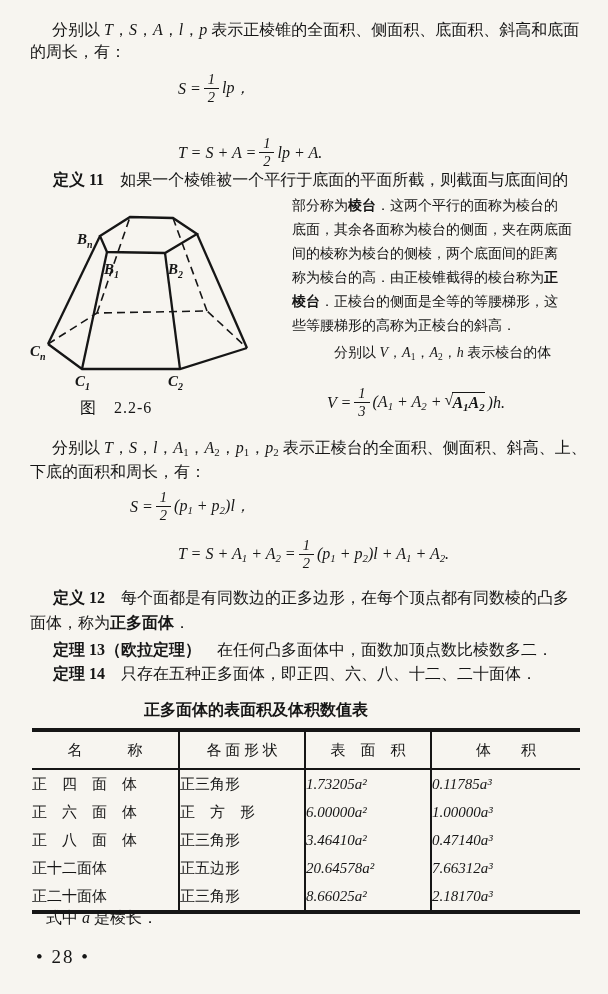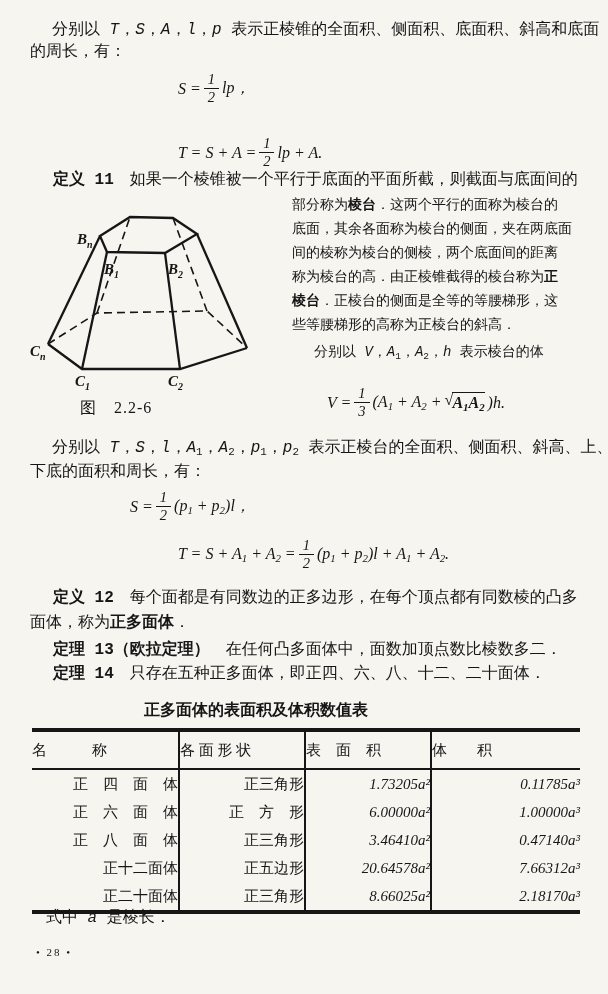--- a/index.html
+++ b/index.html
@@ -3,46 +3,46 @@
 <meta charset="utf-8">
 <style>
   html,body{margin:0;padding:0;}
   body{background:#e8e6e0;}
   .page{
     position:relative;width:608px;height:994px;margin:0 auto;
     background:#f7f5f0;color:#161616;
     font-family:"Liberation Serif","DejaVu Serif",serif;
     overflow:hidden;
   }
-  .tline{position:absolute;white-space:nowrap;font-size:16px;line-height:1.25;font-family:Liberation Mono, monospace;}
+  .tline{position:absolute;white-space:nowrap;font-size:16px;line-height:1.25;}
   .rc{font-size:14px;}
   .b{font-weight:700;}
   .i{font-style:italic;}
   .ss{font-size:68%;vertical-align:-3px;}
   .formula{
     position:absolute;display:flex;align-items:center;gap:3px;
     font-size:16px;font-style:italic;white-space:nowrap;
   }
   .frac{display:inline-flex;flex-direction:column;align-items:center;
         font-size:14.5px;line-height:1.05;}
   .frac .num{border-bottom:1.5px solid currentColor;padding:0 4px 1px;}
   .frac .den{padding-top:1px;}
   .sqrt{display:inline-flex;align-items:flex-start;}
   .sqrt .rad{font-style:normal;margin-right:-1px;transform:translateY(-1px);}
   .sqrt .under{border-top:1.6px solid currentColor;padding-top:1px;font-weight:bold;}
   .fig-caption{position:absolute;font-size:16px;letter-spacing:1px;text-align:center;}
   .table-title{position:absolute;font-weight:700;font-size:16px;text-align:center;}
   .tablewrap{position:absolute;left:32px;top:728px;width:548px;}
   table.datatable{border-collapse:collapse;width:100%;
     border-top:4px solid #161616;border-bottom:4px solid #161616;font-size:15px;}
-  table.datatable th{font-weight:400;padding:9px 0 8px;border-bottom:2px solid #161616;text-align:left;}
+  table.datatable th{font-weight:400;padding:9px 0 8px;border-bottom:2px solid #161616;text-align:center;}
   table.datatable th:not(:last-child),table.datatable td:not(:last-child){border-right:2px solid #161616;}
-  table.datatable td{text-align:right;padding:5px 0 4px;}
+  table.datatable td{text-align:left;padding:5px 0 4px;}
   table.datatable td:nth-child(3),table.datatable td:nth-child(4){font-style:italic;}
-  .pagenum{position:absolute;font-size:11px;letter-spacing:2px;}
+  .pagenum{position:absolute;font-size:19px;letter-spacing:2px;}
   svg text{font-family:"Liberation Serif","DejaVu Serif",serif;font-style:italic;font-weight:700;fill:#161616;}
 </style>
 </head>
 <body>
 
 <div class="page">
 
   <div class="tline" style="left:52px;top:20px"><span>分别以 </span><span class="i">T</span><span>，</span><span class="i">S</span><span>，</span><span class="i">A</span><span>，</span><span class="i">l</span><span>，</span><span class="i">p</span><span> 表示正棱锥的全面积、侧面积、底面积、斜高和底面</span></div>
   <div class="tline" style="left:30px;top:42px">的周长，有：</div>
 
@@ -90,21 +90,21 @@
     <text x="148" y="190" font-size="15"><tspan>C</tspan><tspan font-size="10" dy="4">2</tspan></text>
   </svg>
   <div class="fig-caption" style="left:80px;top:398px">图　2.2-6</div>
 
   <div class="tline rc" style="left:292px;top:197px"><span>部分称为</span><span class="b">棱台</span><span>．这两个平行的面称为棱台的</span></div>
   <div class="tline rc" style="left:292px;top:221px"><span>底面，其余各面称为棱台的侧面，夹在两底面</span></div>
   <div class="tline rc" style="left:292px;top:269px"><span>称为棱台的高．由正棱锥截得的棱台称为</span><span class="b">正</span></div>
   <div class="tline rc" style="left:292px;top:245px"><span>间的棱称为棱台的侧棱，两个底面间的距离</span></div>
   <div class="tline rc" style="left:292px;top:293px"><span class="b">棱台</span><span>．正棱台的侧面是全等的等腰梯形，这</span></div>
   <div class="tline rc" style="left:292px;top:317px"><span>些等腰梯形的高称为正棱台的斜高．</span></div>
-  <div class="tline rc" style="left:314px;top:344px"><span>分别以 </span><span class="i">V</span><span>，</span><span class="i">A</span><span class="ss">1</span><span>，</span><span class="i">A</span><span class="ss">2</span><span>，</span><span class="i">h</span><span> 表示棱台的体</span></div>
+  <div class="tline rc" style="left:334px;top:344px"><span>分别以 </span><span class="i">V</span><span>，</span><span class="i">A</span><span class="ss">1</span><span>，</span><span class="i">A</span><span class="ss">2</span><span>，</span><span class="i">h</span><span> 表示棱台的体</span></div>
 
   <div class="formula" style="left:327px;top:386px">
     <span><span>V = </span></span>
     <span class="frac">
       <span class="num">1</span>
       <span class="den">3</span>
     </span>
     <span><span>(A</span><span class="ss">1</span><span> + A</span><span class="ss">2</span><span> + </span></span>
     <span class="sqrt">
       <span class="rad">√</span>

